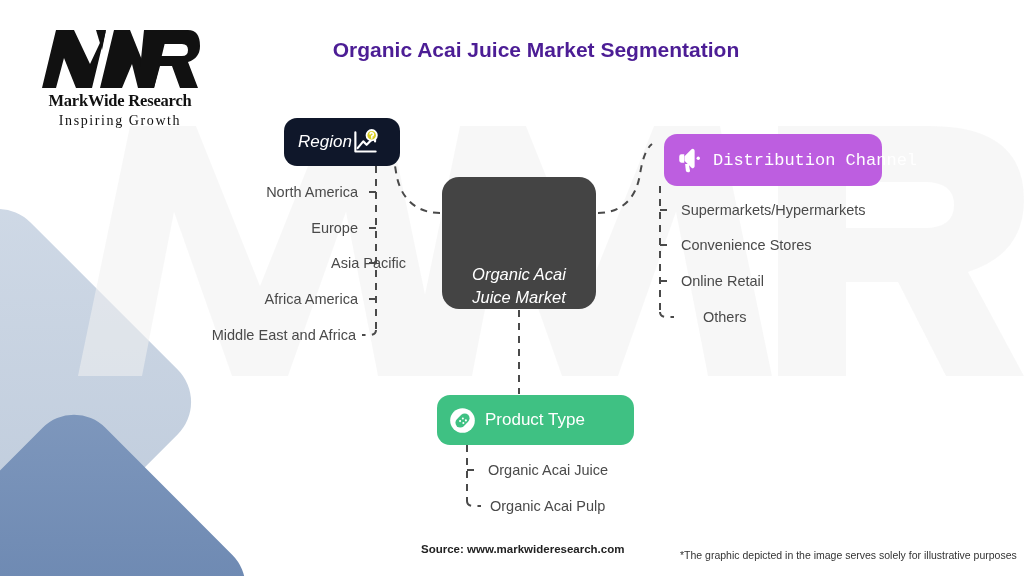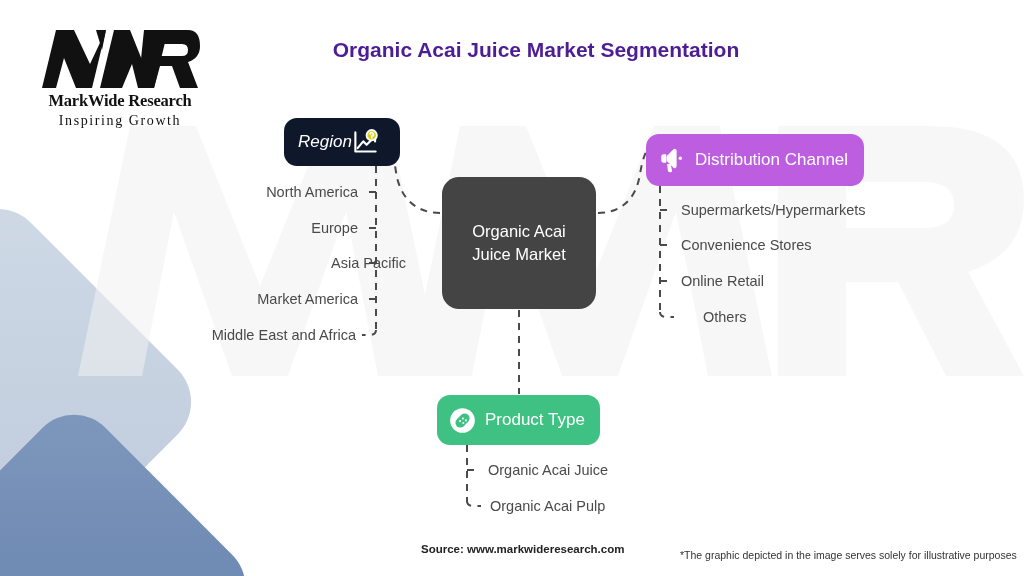--- a/index.html
+++ b/index.html
@@ -105,22 +105,23 @@
     position: absolute;
     left: 442px;
     top: 177px;
     width: 154px;
     height: 132px;
     background: #444444;
     border-radius: 17px;
     display: flex;
     flex-direction: column;
     align-items: center;
-    justify-content: center;
+    justify-content: flex-end;
     z-index: 4;
+    font-style: italic;
   }
   .center-node span {
     color: #ffffff;
     font-size: 16.5px;
     line-height: 23px;
     text-align: center;
   }
 
   .pill {
     position: absolute;
@@ -144,29 +145,30 @@
 
   #pill-region {
     left: 284px; top: 118px;
     width: 116px; height: 48px;
     background: #0f172a;
     padding: 0 10px 0 14px;
     justify-content: flex-start;
     font-style: italic;
   }
   #pill-distribution {
-    left: 646px; top: 134px;
+    left: 664px; top: 134px;
     width: 218px; height: 52px;
     background: #bd5ee0;
     padding: 0 16px 0 11px;
     gap: 8px;
+    font-family: Liberation Mono, monospace;
   }
   #pill-product {
     left: 437px; top: 395px;
-    width: 163px; height: 50px;
+    width: 197px; height: 50px;
     background: #3fc183;
     padding: 0 16px 0 11px;
     gap: 8px;
   }
 
   
   .leaf {
     position: absolute;
     font-size: 14.5px;
     color: #4a4a4a;
@@ -300,21 +302,21 @@
           <circle cx="14.8" cy="11.9" r="0.85"></circle>
         </g>
       </svg>
     </span>
     <span class="pill-label">Product Type</span>
   </div>
 
   <div class="leaf leaf-right" style="left:358px; top:192px;">North America</div>
   <div class="leaf leaf-right" style="left:358px; top:228px;">Europe</div>
   <div class="leaf leaf-right" style="left:358px; top:263px;margin-left:48px;">Asia Pacific</div>
-  <div class="leaf leaf-right" style="left:358px; top:299px;">Market America</div>
+  <div class="leaf leaf-right" style="left:358px; top:299px;">Africa America</div>
   <div class="leaf leaf-right" style="left:356px; top:335px;">Middle East and Africa</div>
 
   <div class="leaf leaf-left" style="left:681px; top:210px;">Supermarkets/Hypermarkets</div>
   <div class="leaf leaf-left" style="left:681px; top:245px;">Convenience Stores</div>
   <div class="leaf leaf-left" style="left:681px; top:281px;">Online Retail</div>
   <div class="leaf leaf-left" style="left:683px; top:317px;margin-left:20px;">Others</div>
 
   <div class="leaf leaf-left" style="left:488px; top:470px;">Organic Acai Juice</div>
   <div class="leaf leaf-left" style="left:490px; top:506px;">Organic Acai Pulp</div>
 

